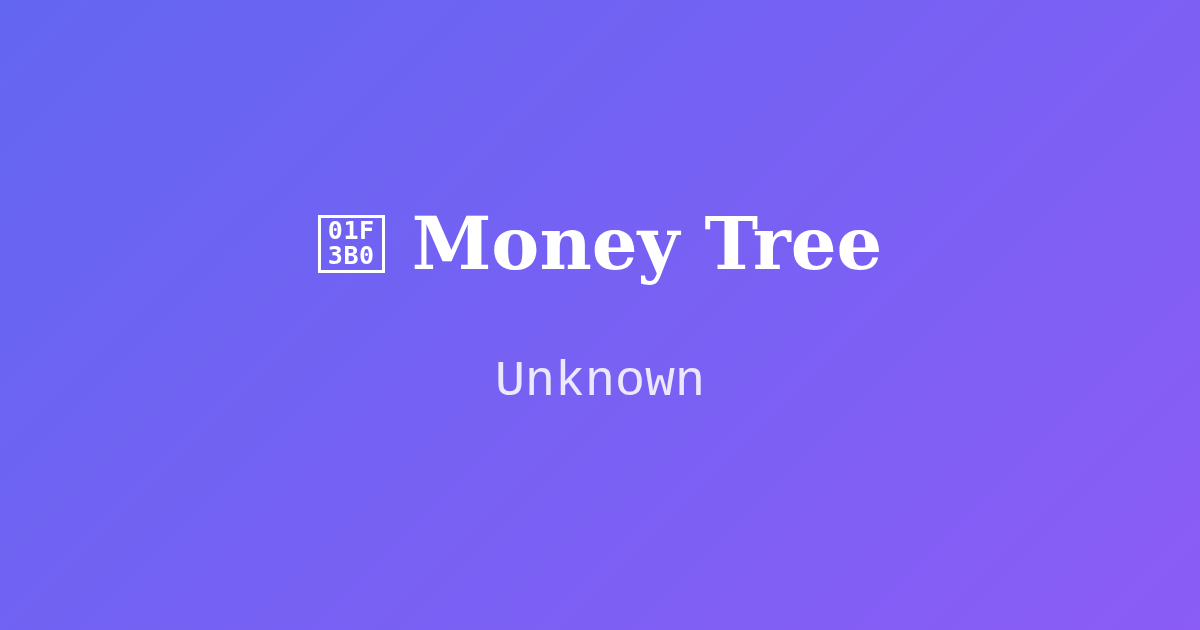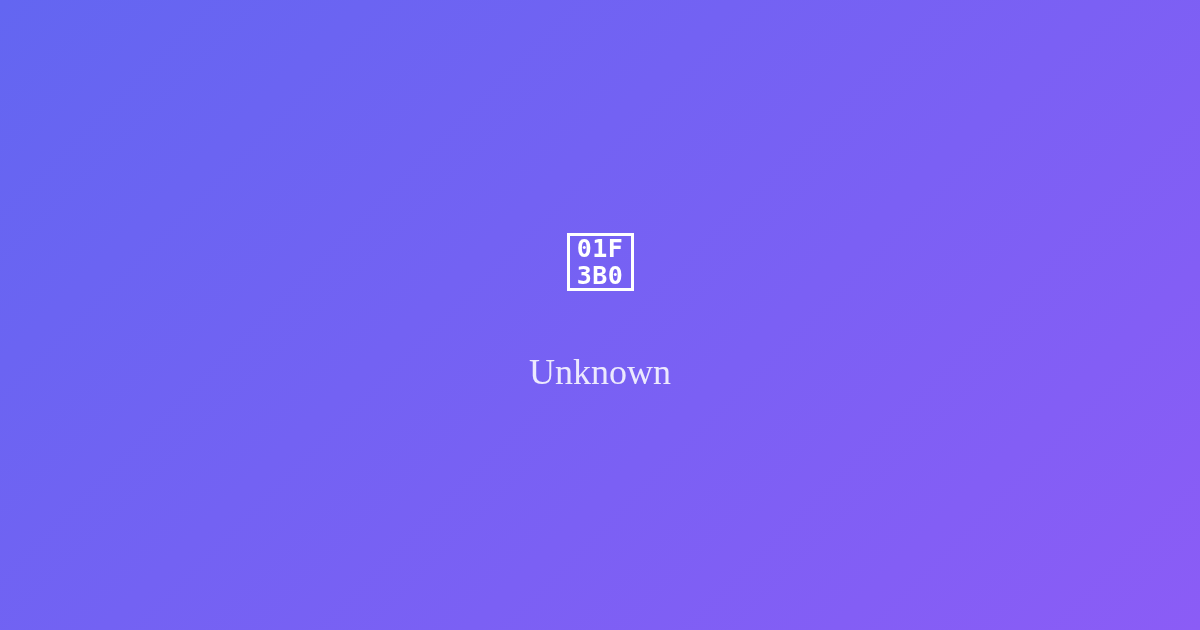--- a/index.html
+++ b/index.html
@@ -57,47 +57,47 @@
     color: #FFFFFF;
     margin: 0;
     white-space: nowrap;
   }
 
   
   .tofu-glyph {
     display: inline-flex;
     flex-direction: column;
     align-items: center;
-    justify-content: space-between;
+    justify-content: flex-start;
     box-sizing: border-box;
     width: 67px;
     height: 58px;
     border: 3px solid #FFFFFF;
     padding: 0;
     line-height: 1;
     flex: 0 0 auto;
   }
 
   .tofu-line {
     font-family: "DejaVu Sans Mono", "Liberation Mono", monospace;
     font-size: 25px;
     font-weight: 700;
     line-height: 25px;
     color: #FFFFFF;
     letter-spacing: 0.5px;
     display: block;
   }
 
   .game-subtitle {
-    font-family: Liberation Serif, serif;
-    font-size: 36px;
+    font-family: Liberation Mono, monospace;
+    font-size: 50px;
     font-weight: 400;
     line-height: 1.2;
     color: rgba(255, 255, 255, 0.86);
-    margin: 2px;
+    margin: 12px;
     padding-top: 58px;
     white-space: nowrap;
   }
 
   .meta-line {
     font-family: "DejaVu Serif", "Liberation Serif", serif;
     font-size: 23px;
     font-weight: 400;
     line-height: 1.2;
     color: rgba(255, 255, 255, 0.70);
@@ -113,20 +113,21 @@
 
   <div class="hero-block">
 
     <div class="title-row">
 
       <span class="tofu-glyph">
         <span class="tofu-line">01F</span>
         <span class="tofu-line">3B0</span>
       </span>
 
+      <h1 class="game-title">Money Tree</h1>
 
     </div>
 
     <p class="game-subtitle">Unknown</p>
 
 
   </div>
 
 </div>
 

